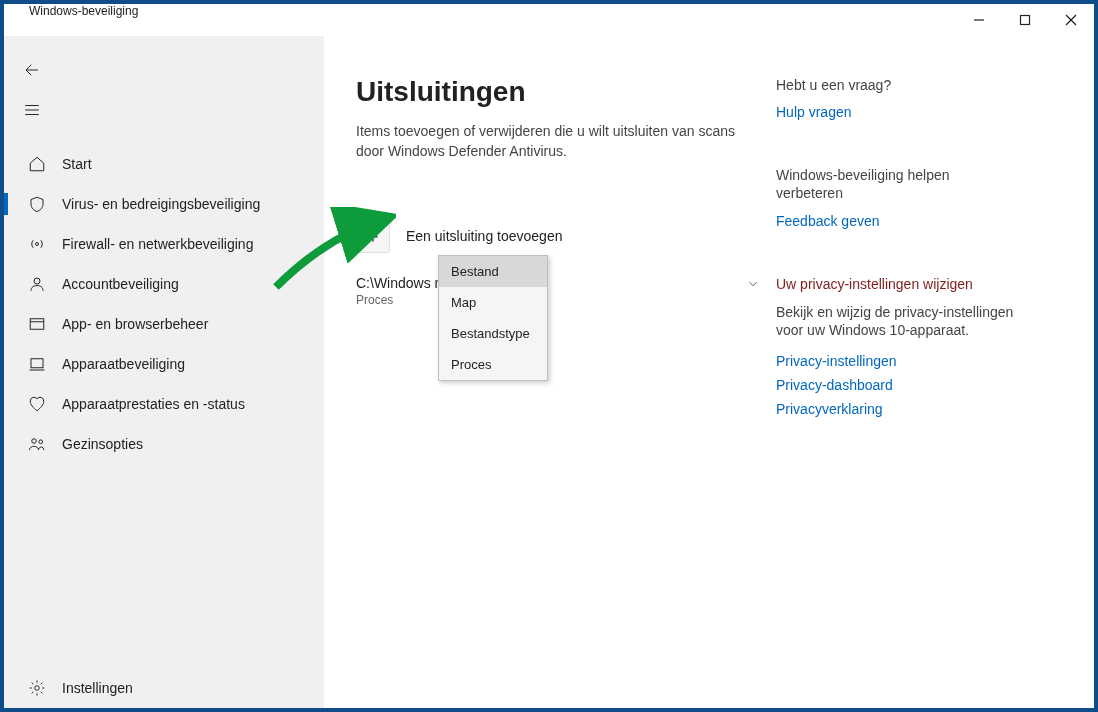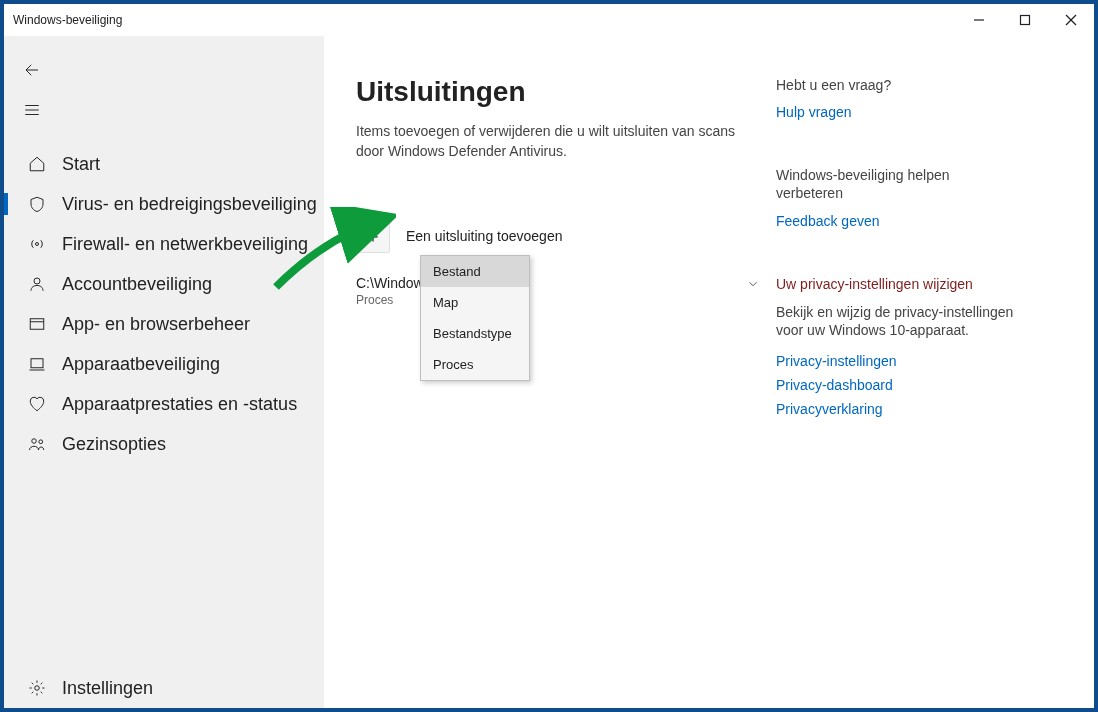--- a/index.html
+++ b/index.html
@@ -2,22 +2,22 @@
 <html><head>
 <meta charset="utf-8">
 <style>
   * { box-sizing: border-box; font-family: "Segoe UI", Arial, sans-serif; }
   body { margin: 0; background: #0f4c8c; padding: 4px; }
   .window {
     width: 1090px; height: 704px; background: #fff; position: relative; overflow: hidden;
   }
   
   .titlebar {
-    height: 32px; display: flex; align-items: center; justify-content: space-between;
-    padding: 0 0 0 9px; font-size: 12px; color: #222;
+    height: 32px; display: flex; justify-content: space-between;
+    padding: 0 0 0 25px; font-size: 12px; color: #222;
   }
   .title-text { }
   .win-controls { display: flex; }
   .win-btn {
     width: 46px; height: 32px; display: flex; align-items: center; justify-content: center;
     font-size: 11px; color: #222; cursor: default;
   }
   .win-btn svg { stroke: #222; fill: none; }
 
   
@@ -27,21 +27,21 @@
     width: 320px; background: #f0f0f0; display: flex; flex-direction: column;
     padding-top: 14px; position: relative;
   }
   .back-btn, .hamburger-btn {
     width: 48px; height: 40px; display: flex; align-items: center; justify-content: center;
     margin-left: 4px;
   }
   .nav { margin-top: 14px; }
   .nav-item {
     display: flex; align-items: center; height: 40px; padding-left: 22px;
-    font-size: 18px; color: #222; position: relative; cursor: default;
+    font-size: 14px; color: #222; position: relative; cursor: default;
   }
   .nav-item .icon-slot {
     width: 22px; display: flex; align-items: center; justify-content: center;
     margin-right: 14px;
   }
   .nav-item.selected::before {
     content: ""; position: absolute; left: 0; top: 9px; bottom: 9px;
     width: 4px; background: #0067c0;
   }
   .sidebar-bottom { margin-top: auto; }
@@ -63,21 +63,21 @@
     font-size: 18px; color: #222; border-radius: 2px;
   }
   .add-label { font-size: 14px; color: #222; }
 
   .exc-item { margin-top: 22px; display: flex; align-items: flex-start; justify-content: space-between; }
   .exc-path { font-size: 14px; color: #222; }
   .exc-type { font-size: 12px; color: #666; margin-top: 2px; }
   .chevron { padding: 2px 6px; }
 
   .dropdown {
-    position: absolute; left: 416px; top: 251px;
+    position: absolute; left: 434px; top: 251px;
     width: 110px; background: #f5f5f5; border: 1px solid #bfbfbf;
     box-shadow: 2px 2px 5px rgba(0,0,0,0.2);
   }
   .dropdown-item {
     padding: 8px 12px; font-size: 13px; color: #222;
   }
   .dropdown-item.highlight { background: #d8d8d8; }
 
   .side-col { width: 240px; margin-left: 10px; font-size: 14px; }
   .side-block { margin-bottom: 46px; }

